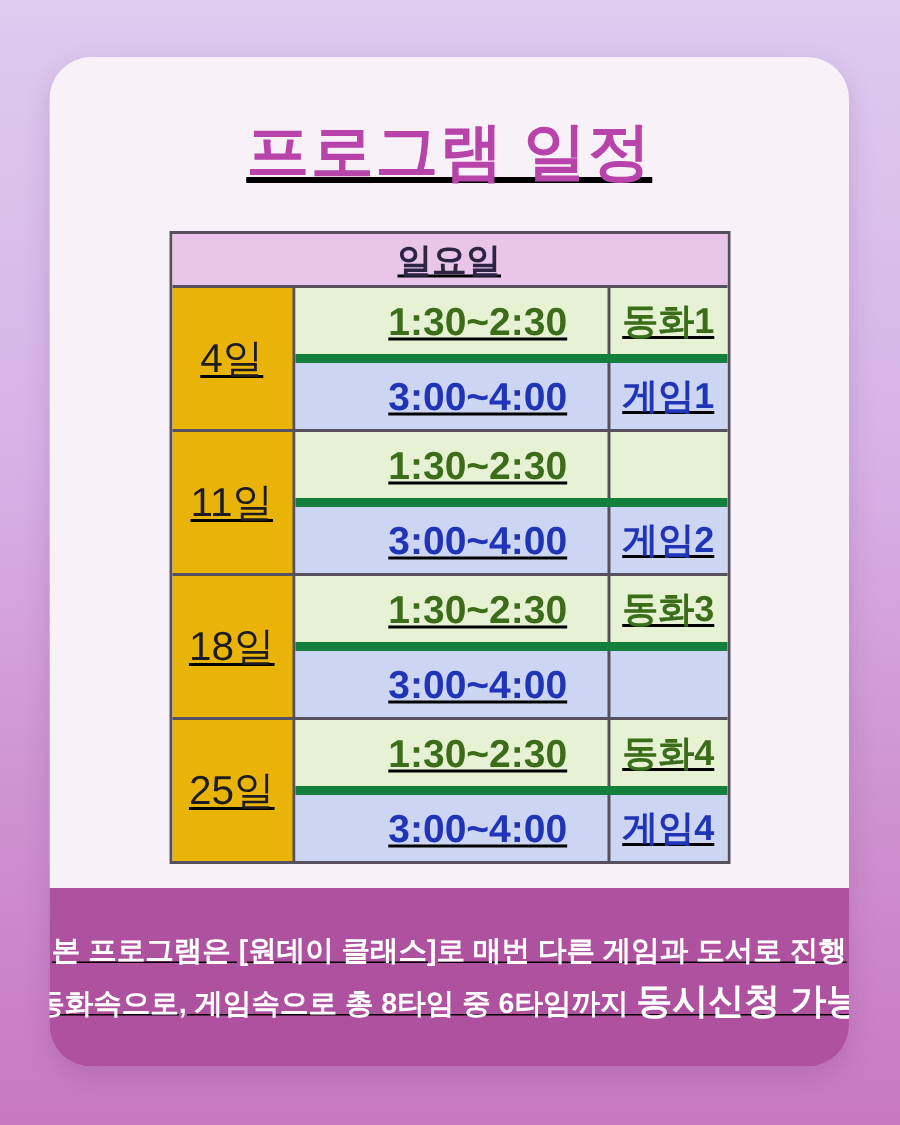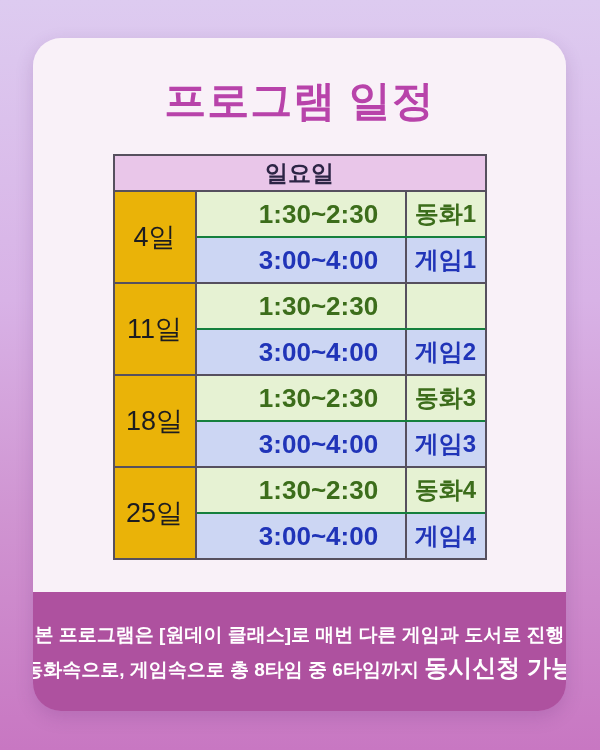--- a/index.html
+++ b/index.html
@@ -18,20 +18,21 @@
   }
   .card {
     position: absolute;
     left: 33px;
     top: 38px;
     width: 533px;
     height: 673px;
     border-radius: 28px;
     overflow: hidden;
     box-shadow: 0 6px 18px rgba(90, 40, 110, 0.18);
+    text-decoration: underline;
   }
   .card-top {
     width: 100%;
     height: 554px;
     background: #f9f1f8;
   }
   .card-bottom {
     width: 100%;
     height: 119px;
     background: var(--card-bottom-bg, #ae519f);
@@ -88,21 +89,21 @@
   }
   .sessions {
     flex: 1;
     display: flex;
     flex-direction: column;
   }
   .session {
     height: 44px;
     display: flex;
   }
-  .session + .session { border-top: 2px solid #15803d; }
+  .session + .session { border-top: 6px solid #15803d; }
   .time-cell {
     width: 174px;
     border-right: 2px solid #56505e;
     display: flex;
     align-items: center;
     justify-content: center;
     font-size: 26px;
     font-weight: 600;
     box-sizing: border-box;
     margin-left: 36px;
@@ -171,21 +172,20 @@
 
         <div class="tgroup">
           <div class="day-cell">18일</div>
           <div class="sessions">
             <div class="session story">
               <div class="time-cell">1:30~2:30</div>
               <div class="act-cell">동화3</div>
             </div>
             <div class="session game">
               <div class="time-cell">3:00~4:00</div>
-              <div class="act-cell">게임3</div>
             </div>
           </div>
         </div>
 
         <div class="tgroup">
           <div class="day-cell">25일</div>
           <div class="sessions">
             <div class="session story">
               <div class="time-cell">1:30~2:30</div>
               <div class="act-cell">동화4</div>

